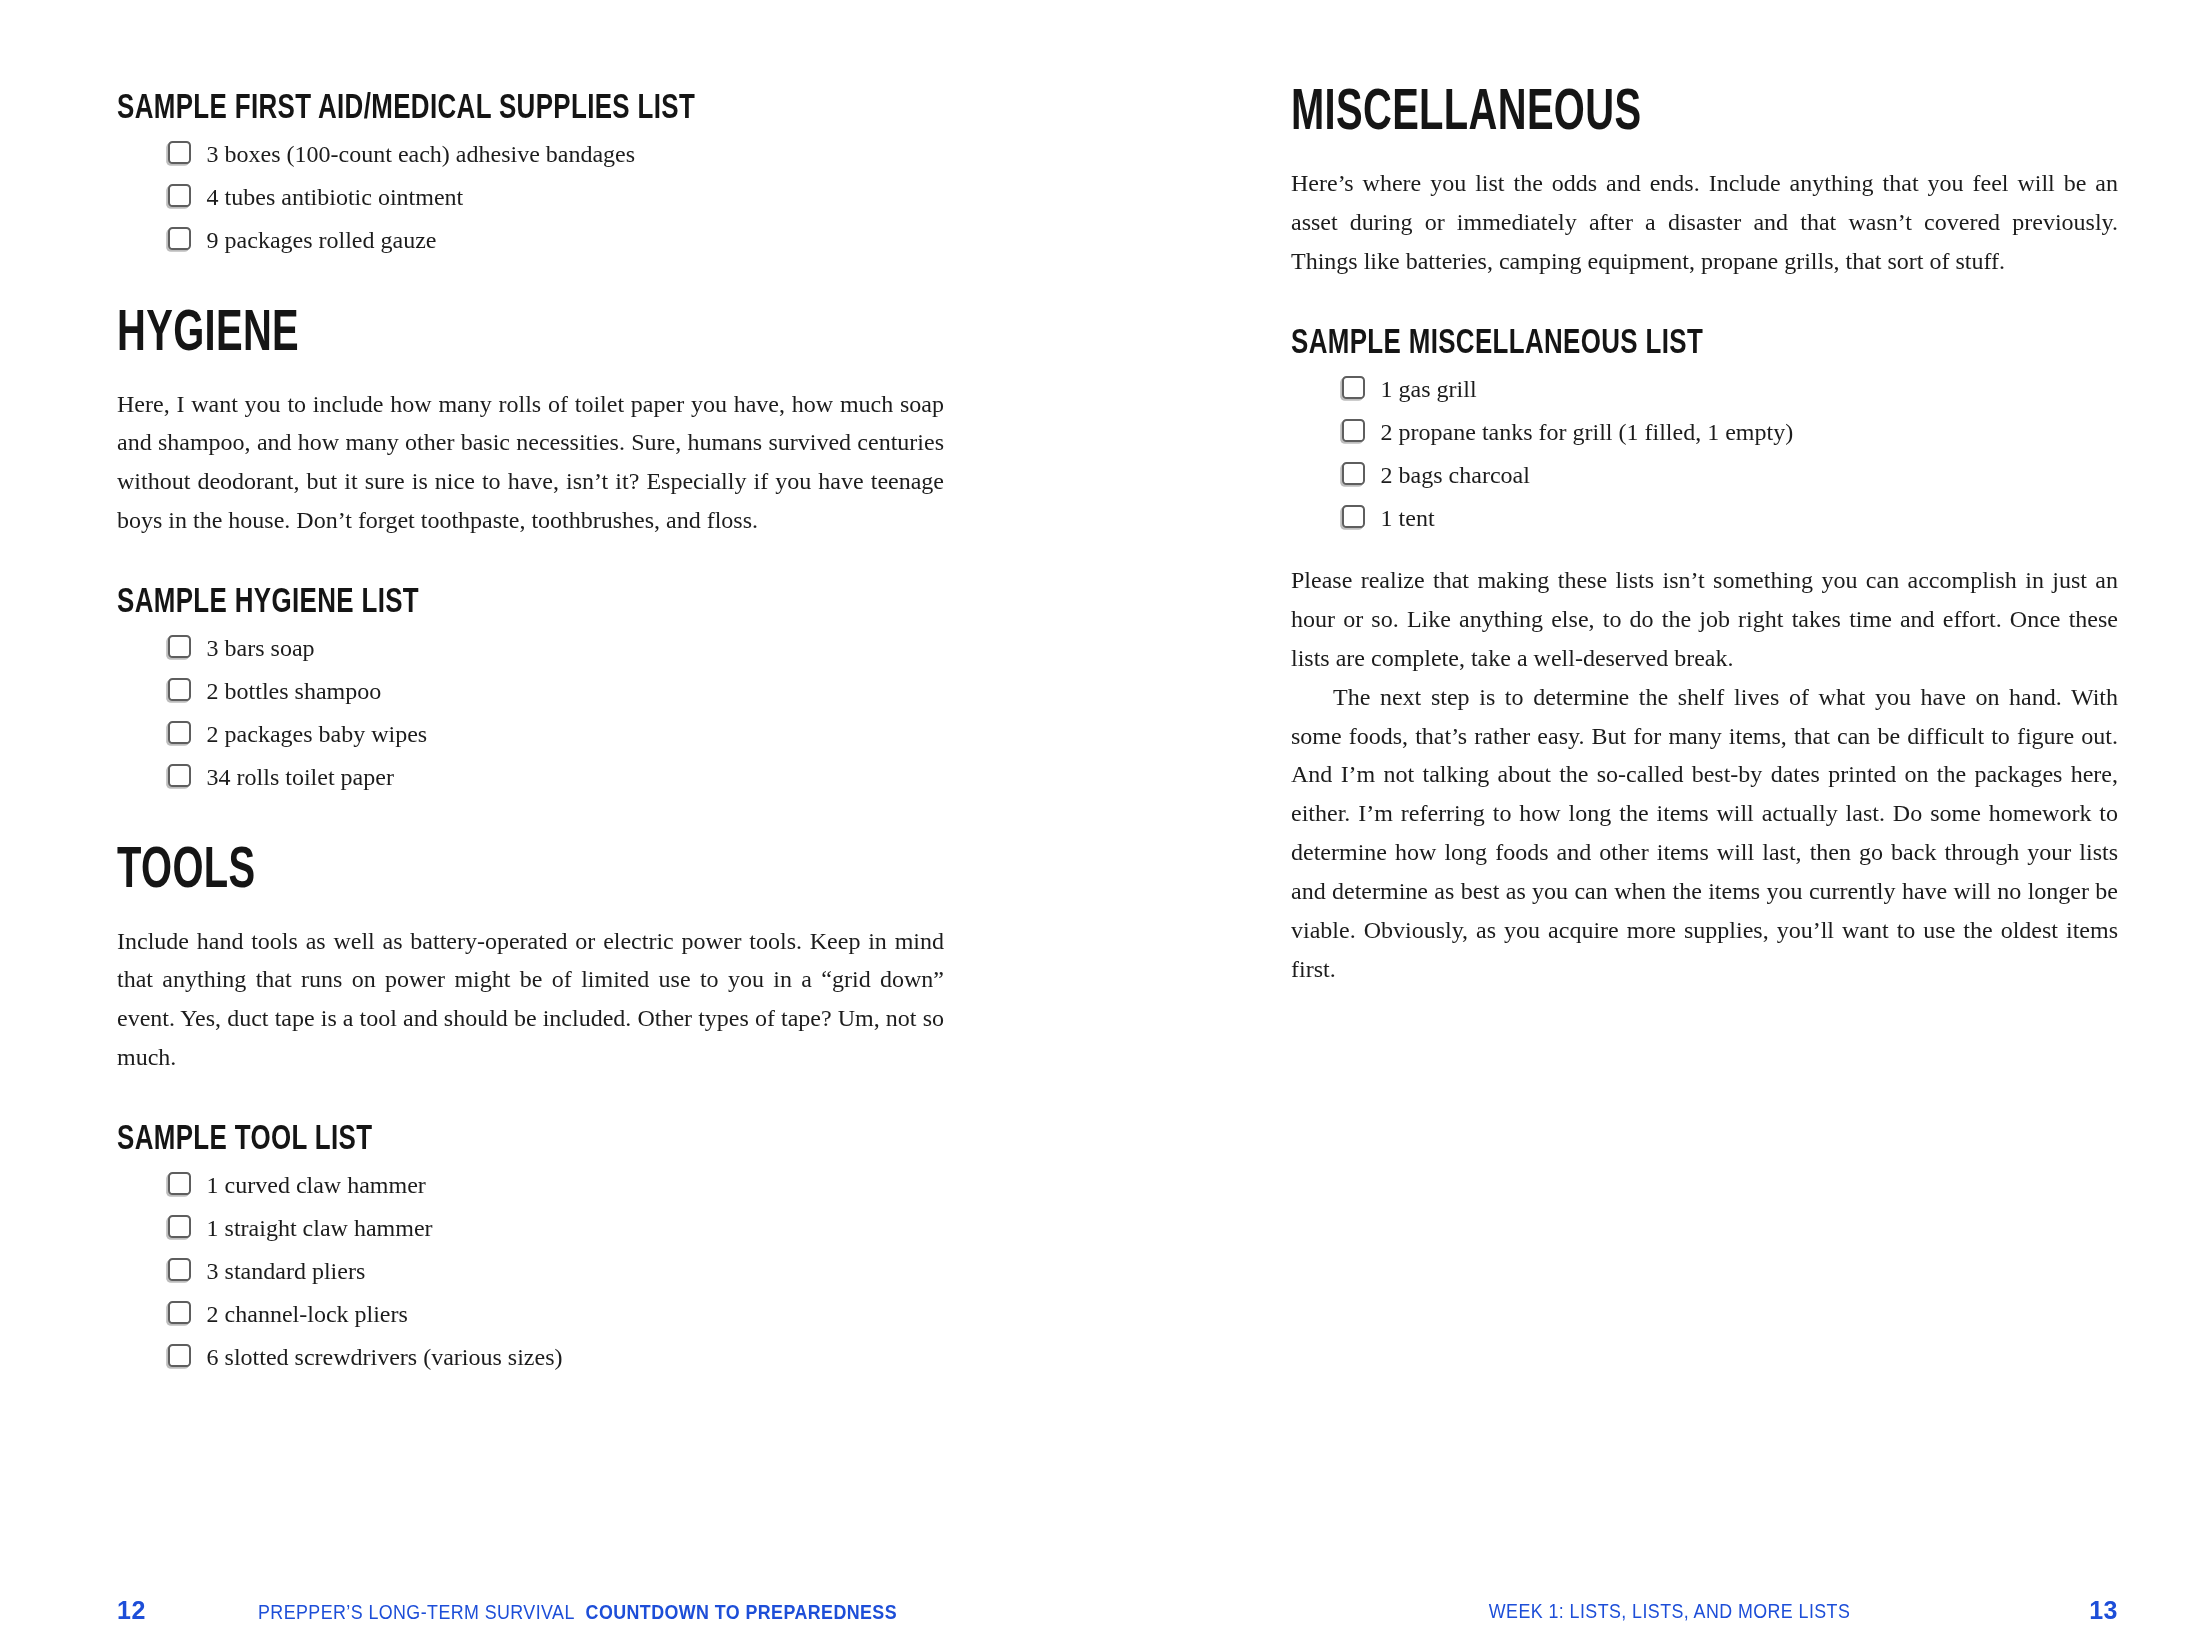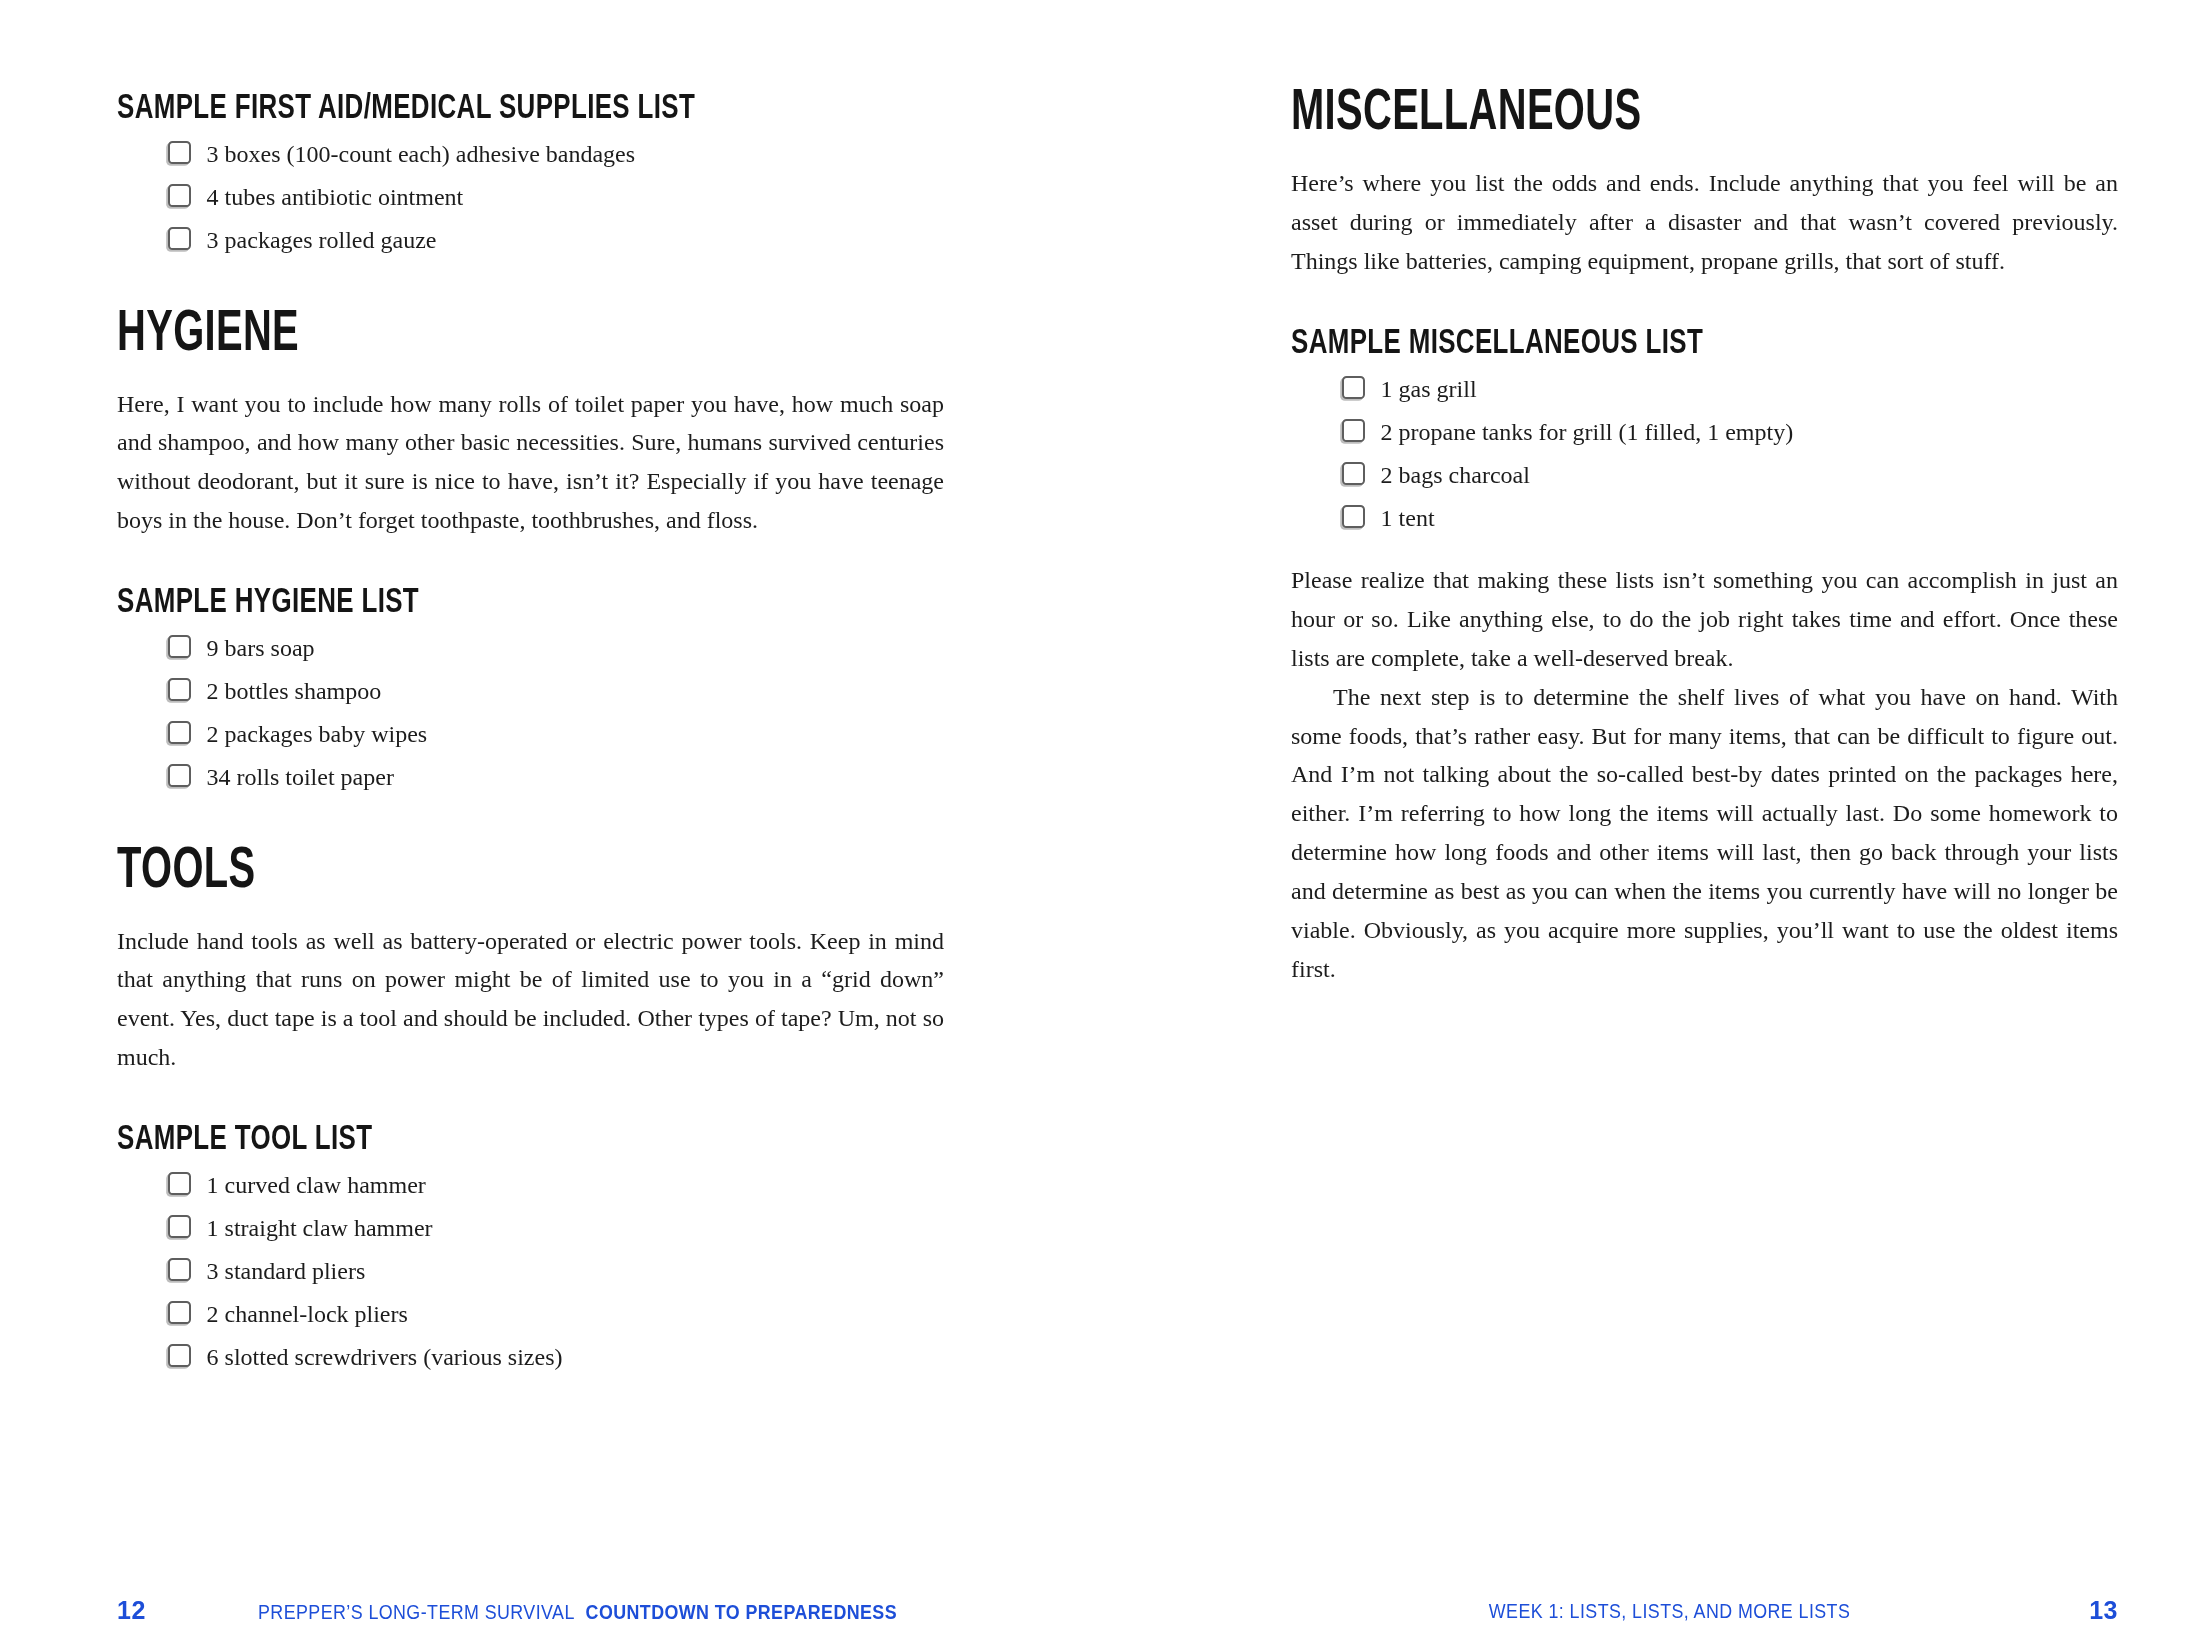--- a/index.html
+++ b/index.html
@@ -117,32 +117,32 @@
     <div class="check-item">
       <span class="checkbox"></span>
       <span class="check-label">3 boxes (100-count each) adhesive bandages</span>
     </div>
     <div class="check-item">
       <span class="checkbox"></span>
       <span class="check-label">4 tubes antibiotic ointment</span>
     </div>
     <div class="check-item">
       <span class="checkbox"></span>
-      <span class="check-label">3 packages rolled gauze</span>
+      <span class="check-label">9 packages rolled gauze</span>
     </div>
   </div>
 
   <h1 class="h1">HYGIENE</h1>
   <p class="body-text">Here, I want you to include how many rolls of toilet paper you have, how much soap and shampoo, and how many other basic necessities. Sure, humans survived centuries without deodorant, but it sure is nice to have, isn’t it? Especially if you have teenage boys in the house. Don’t forget toothpaste, toothbrushes, and floss.</p>
 
   <h2 class="h2">SAMPLE HYGIENE LIST</h2>
   <div class="checklist">
     <div class="check-item">
       <span class="checkbox"></span>
-      <span class="check-label">9 bars soap</span>
+      <span class="check-label">3 bars soap</span>
     </div>
     <div class="check-item">
       <span class="checkbox"></span>
       <span class="check-label">2 bottles shampoo</span>
     </div>
     <div class="check-item">
       <span class="checkbox"></span>
       <span class="check-label">2 packages baby wipes</span>
     </div>
     <div class="check-item">

